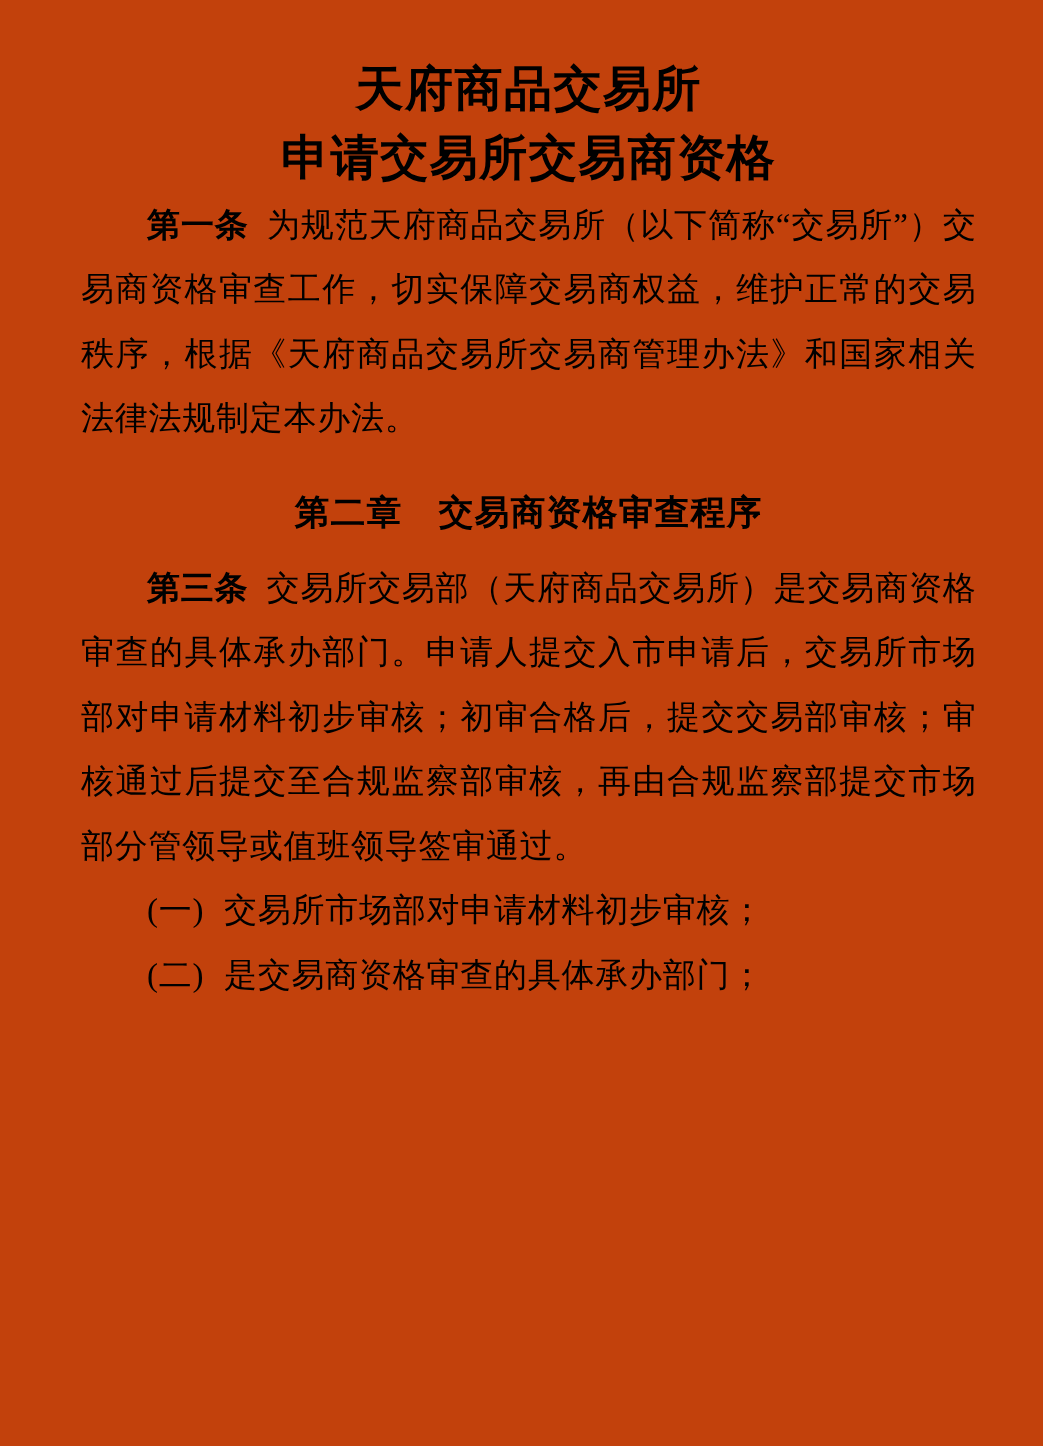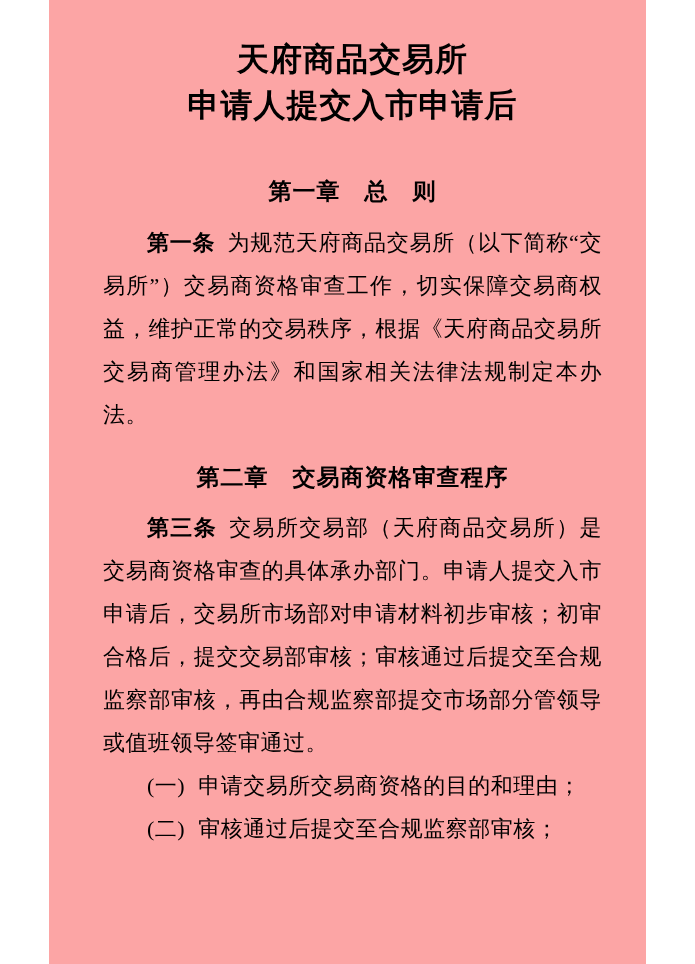--- a/index.html
+++ b/index.html
@@ -2,24 +2,24 @@
 <html lang="zh"><head>
 <meta charset="utf-8">
 <style>
   html, body {
     margin: 0;
     padding: 0;
     background: #ffffff;
   }
   .page {
     position: relative;
-    width: 597px;
+    width: 695px;
     height: 964px;
     margin: 0 auto;
-    background: #fca5a5;
+    background: #c2410c;
     color: #000000;
     box-sizing: border-box;
     padding: 36px 44px 0 54px;
     overflow: hidden;
     font-family: "Liberation Serif", "DejaVu Serif", serif;
   }
   .doc-title {
     margin: 0;
     text-align: center;
     font-family: "Liberation Serif", "DejaVu Serif", serif;
@@ -63,34 +63,33 @@
     margin-right: 0.6em;
   }
 </style>
 </head>
 <body>
 
 <div class="page">
 
   <h1 class="doc-title">
     <span class="title-line">天府商品交易所</span>
-    <span class="title-line">申请人提交入市申请后</span>
+    <span class="title-line">申请交易所交易商资格</span>
   </h1>
 
   <section>
-    <h2 class="chapter-heading">第一章　总　则</h2>
 
     <p class="para"><span class="article-label">第一条</span><span>为规范天府商品交易所（以下简称“交易所”）交易商资格审查工作，切实保障交易商权益，维护正常的交易秩序，根据《天府商品交易所交易商管理办法》和国家相关法律法规制定本办法。</span></p>
 
   </section>
 
   <section>
     <h2 class="chapter-heading second">第二章　交易商资格审查程序</h2>
 
     <p class="para"><span class="article-label">第三条</span><span>交易所交易部（天府商品交易所）是交易商资格审查的具体承办部门。申请人提交入市申请后，交易所市场部对申请材料初步审核；初审合格后，提交交易部审核；审核通过后提交至合规监察部审核，再由合规监察部提交市场部分管领导或值班领导签审通过。</span></p>
 
 
-    <p class="para list-item"><span class="marker">(一)</span><span>申请交易所交易商资格的目的和理由；</span></p>
+    <p class="para list-item"><span class="marker">(一)</span><span>交易所市场部对申请材料初步审核；</span></p>
 
-    <p class="para list-item"><span class="marker">(二)</span><span>审核通过后提交至合规监察部审核；</span></p>
+    <p class="para list-item"><span class="marker">(二)</span><span>是交易商资格审查的具体承办部门；</span></p>
   </section>
 
 </div>
 
 </body></html>

